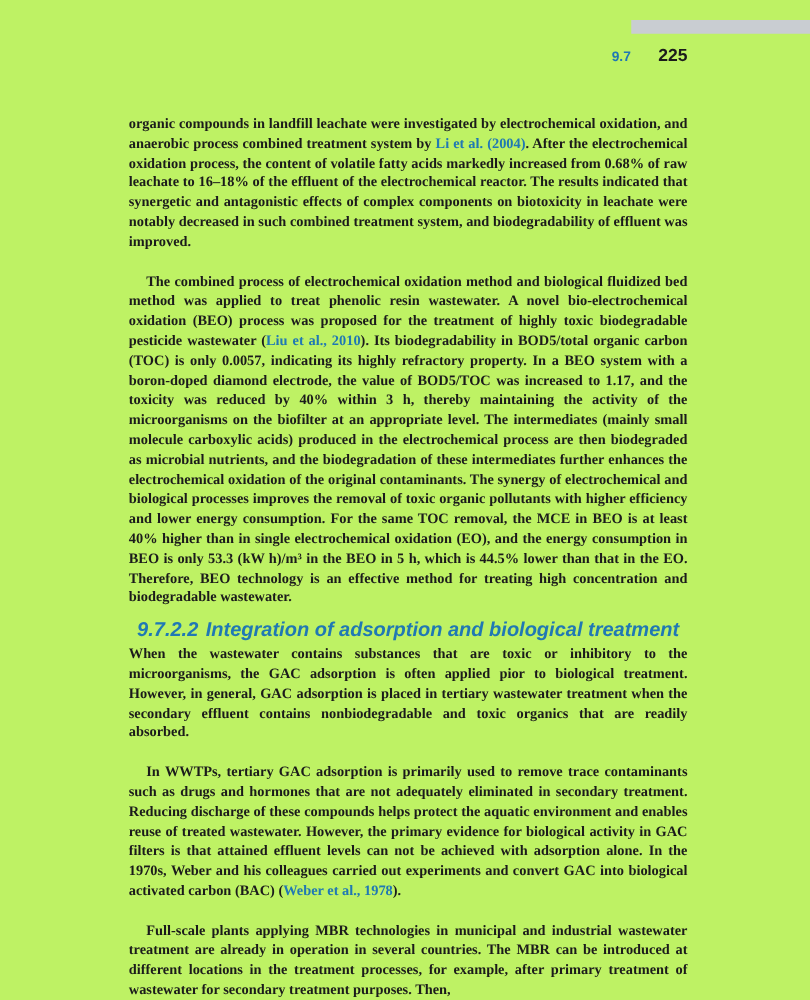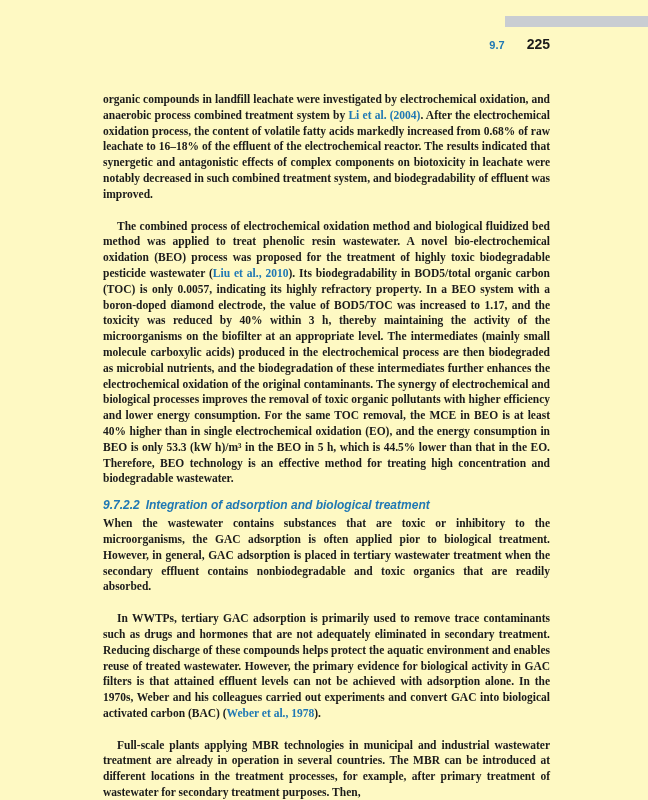--- a/index.html
+++ b/index.html
@@ -4,21 +4,21 @@
 <style>
   * { margin: 0; padding: 0; box-sizing: border-box; }
   html, body { width: 648px; height: 800px; }
   body {
     background: #ffffff;
     font-family: "Liberation Serif", serif;
     color: #1b1b1b;
     position: relative;
     overflow: hidden;
   }
-  .page { position: absolute; inset: 0; background: #fef9c3; }
+  .page { position: absolute; inset: 0; background: #bef264; }
 
   .top-bar {
     position: absolute;
     top: 16px;
     right: 0;
     width: 143px;
     height: 11px;
     background: var(--header-bar, #c9cdd2);
   }
 
@@ -59,25 +59,25 @@
   p.para { text-align: justify; font-weight: bold; }
   p.para.indent { text-indent: 14px; margin-top: 16px; }
 
   .link { color: var(--accent, #2078b4); cursor: pointer; }
 
   h2.subsection {
     font-family: "Liberation Sans", sans-serif;
     color: var(--accent, #2078b4);
     font-style: italic;
     font-weight: bold;
-    font-size: 12px;
+    font-size: 16px;
     line-height: 14px;
     margin-top: 11px;
     margin-bottom: 4px;
-    text-align: left;
+    text-align: center;
   }
   h2.subsection .num { margin-right: 6px; }
 </style>
 </head>
 <body>
 
 <div class="page">
 
   <div class="top-bar"></div>
 

